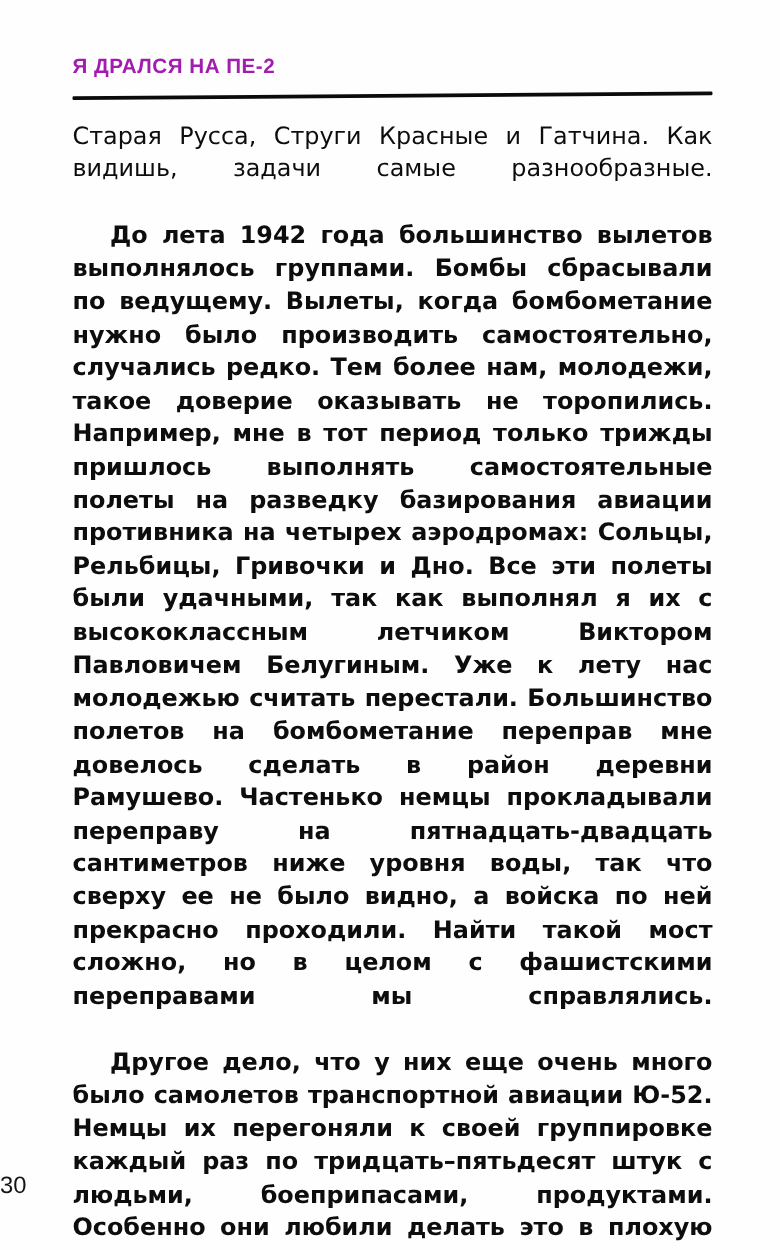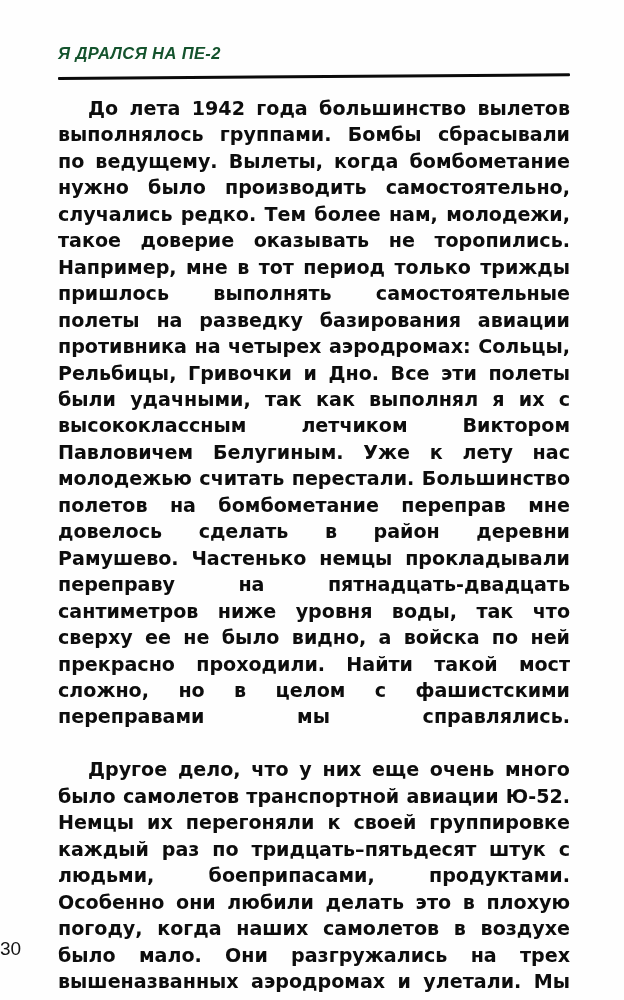--- a/index.html
+++ b/index.html
@@ -22,23 +22,22 @@
     box-sizing: border-box;
   }
   .running-head {
     position: absolute;
     left: 58px;
     top: 44px;
     font-family: "Liberation Sans", sans-serif;
     font-size: 16.5px;
     font-weight: 700;
     letter-spacing: 0.4px;
-    color: #14532d;
+    color: #a21caf;
     white-space: nowrap;
-    font-style: italic;
   }
   .head-rule {
     position: absolute;
     left: 58px;
     top: 77px;
     width: 512px;
     height: 3px;
     background: #0b0b0b;
     transform: rotate(-0.42deg);
     transform-origin: left center;
@@ -85,19 +84,20 @@
 </head>
 <body>
 
 <div class="page">
 
   <div class="running-head">Я ДРАЛСЯ НА ПЕ-2</div>
 
   <div class="head-rule"></div>
 
   <div class="body-text">
+    <p class="hyphen-flow">Старая Русса, Струги Красные и Гатчина. Как видишь, задачи самые разнообразные.</p>
     <p class="indent hyphen-flow">До лета 1942 года большинство вылетов выполнялось группами. Бомбы сбрасывали по ведущему. Вылеты, когда бомбометание нужно было производить самостоятельно, случались редко. Тем более нам, молодежи, такое доверие оказывать не торопились. Например, мне в тот период только трижды пришлось выполнять самостоятельные полеты на разведку базирования авиации противника на четырех аэродромах: Сольцы, Рельбицы, Гривочки и Дно. Все эти полеты были удачными, так как выполнял я их с высококлассным летчиком Виктором Павловичем Белугиным. Уже к лету нас молодежью считать перестали. Большинство полетов на бомбометание переправ мне довелось сделать в район деревни Рамушево. Частенько немцы прокладывали переправу на пятнадцать-двадцать сантиметров ниже уровня воды, так что сверху ее не было видно, а войска по ней прекрасно проходили. Найти такой мост сложно, но в целом с фашистскими переправами мы справлялись.</p>
     <p class="indent hyphen-flow">Другое дело, что у них еще очень много было самолетов транспортной авиации Ю-52. Немцы их перегоняли к своей группировке каждый раз по тридцать–пятьдесят штук с людьми, боеприпасами, продуктами. Особенно они любили делать это в плохую погоду, когда наших самолетов в воздухе было мало. Они разгружались на трех вышеназванных аэродромах и улетали. Мы старались прихватить их до того, как они успевали оттуда взлететь. В районе Рамушевской переправы у нас были посты наблю-</p>
   </div>
 
   <div class="folio">30</div>
 
 </div>
 
 </body></html>

